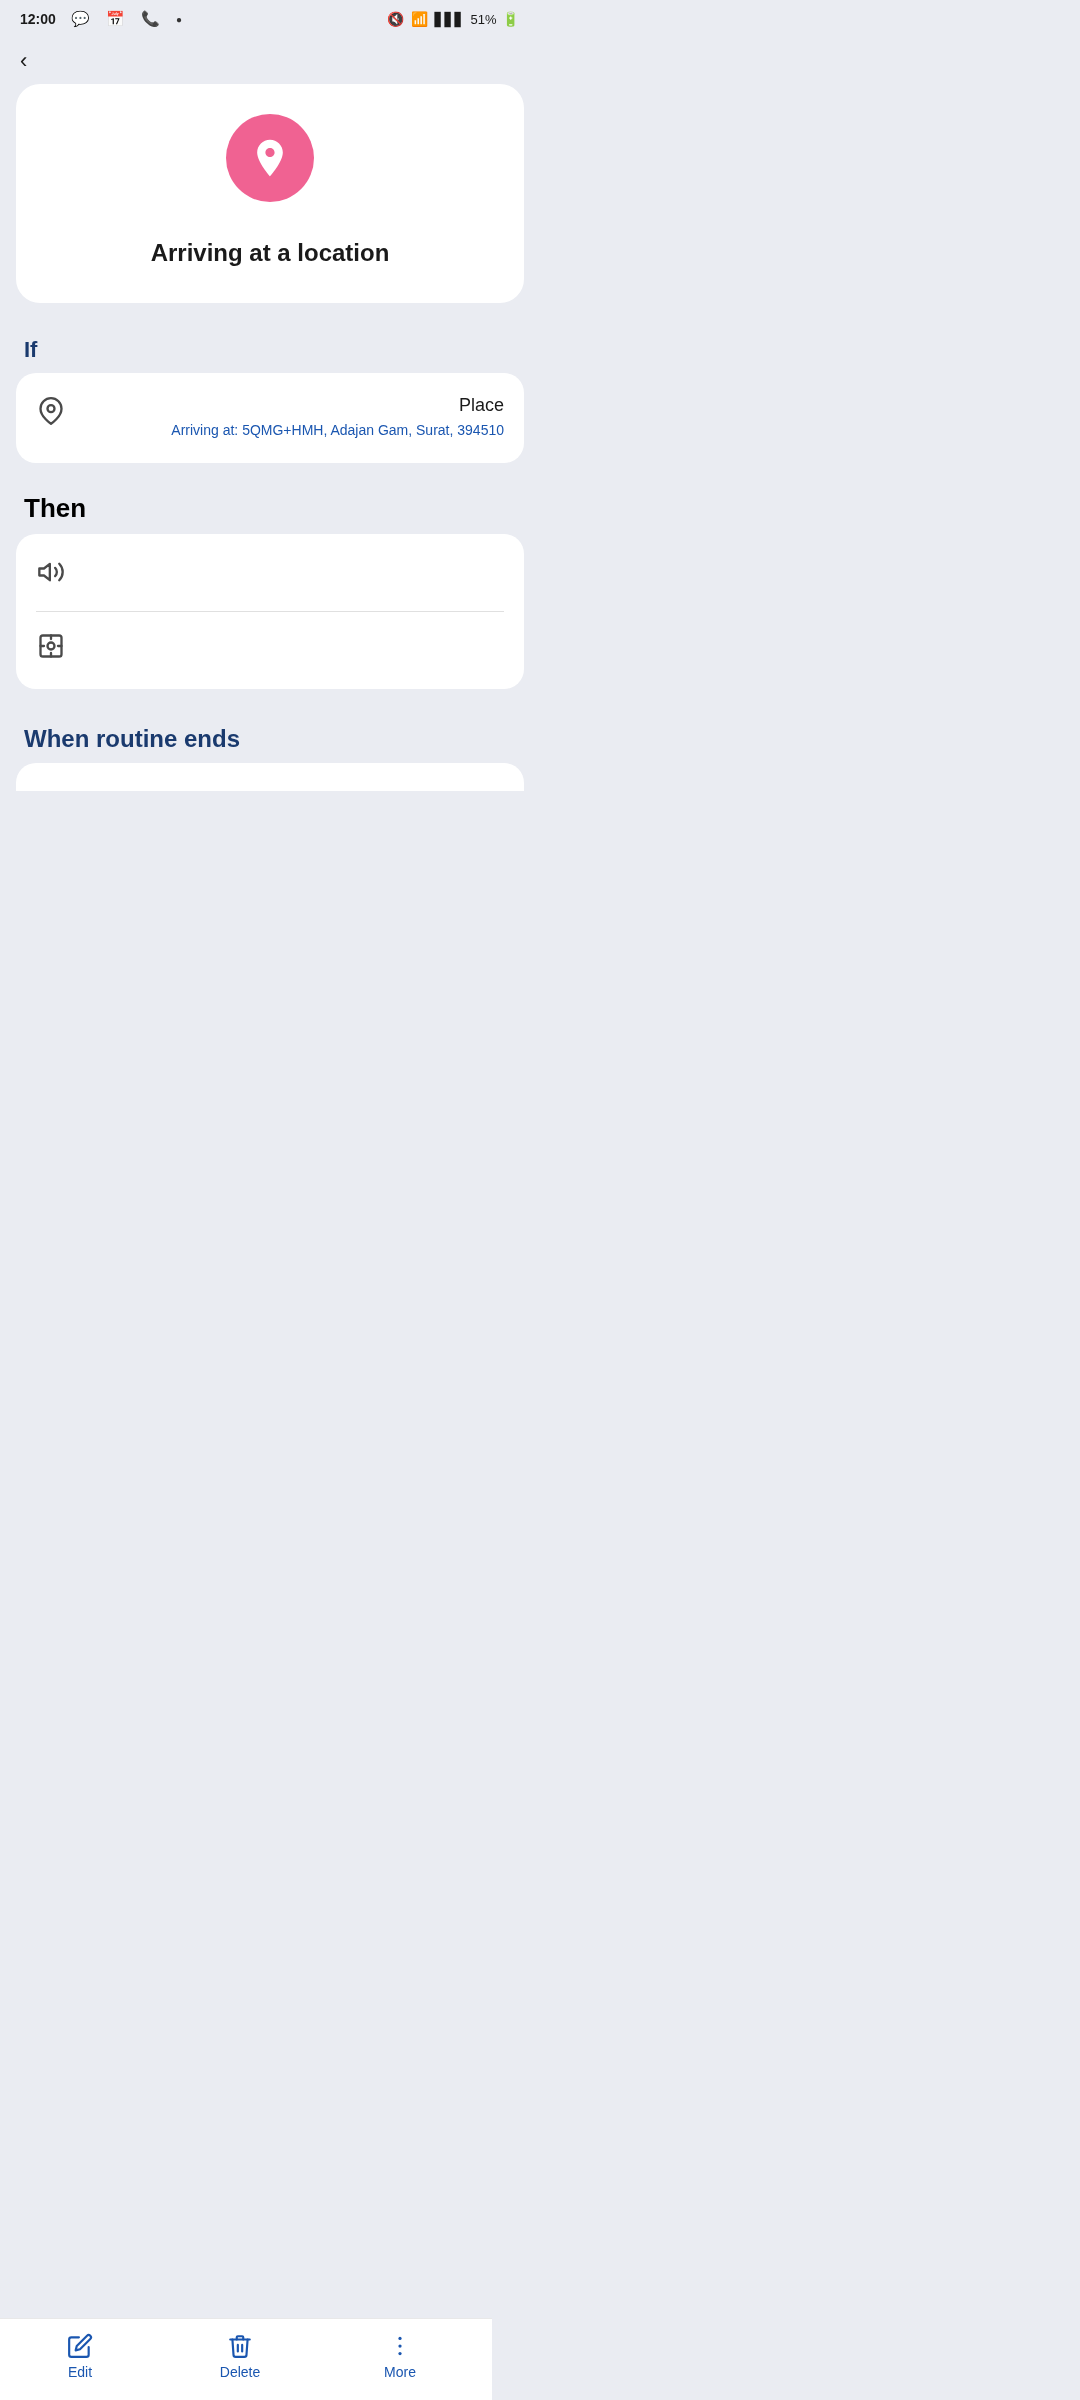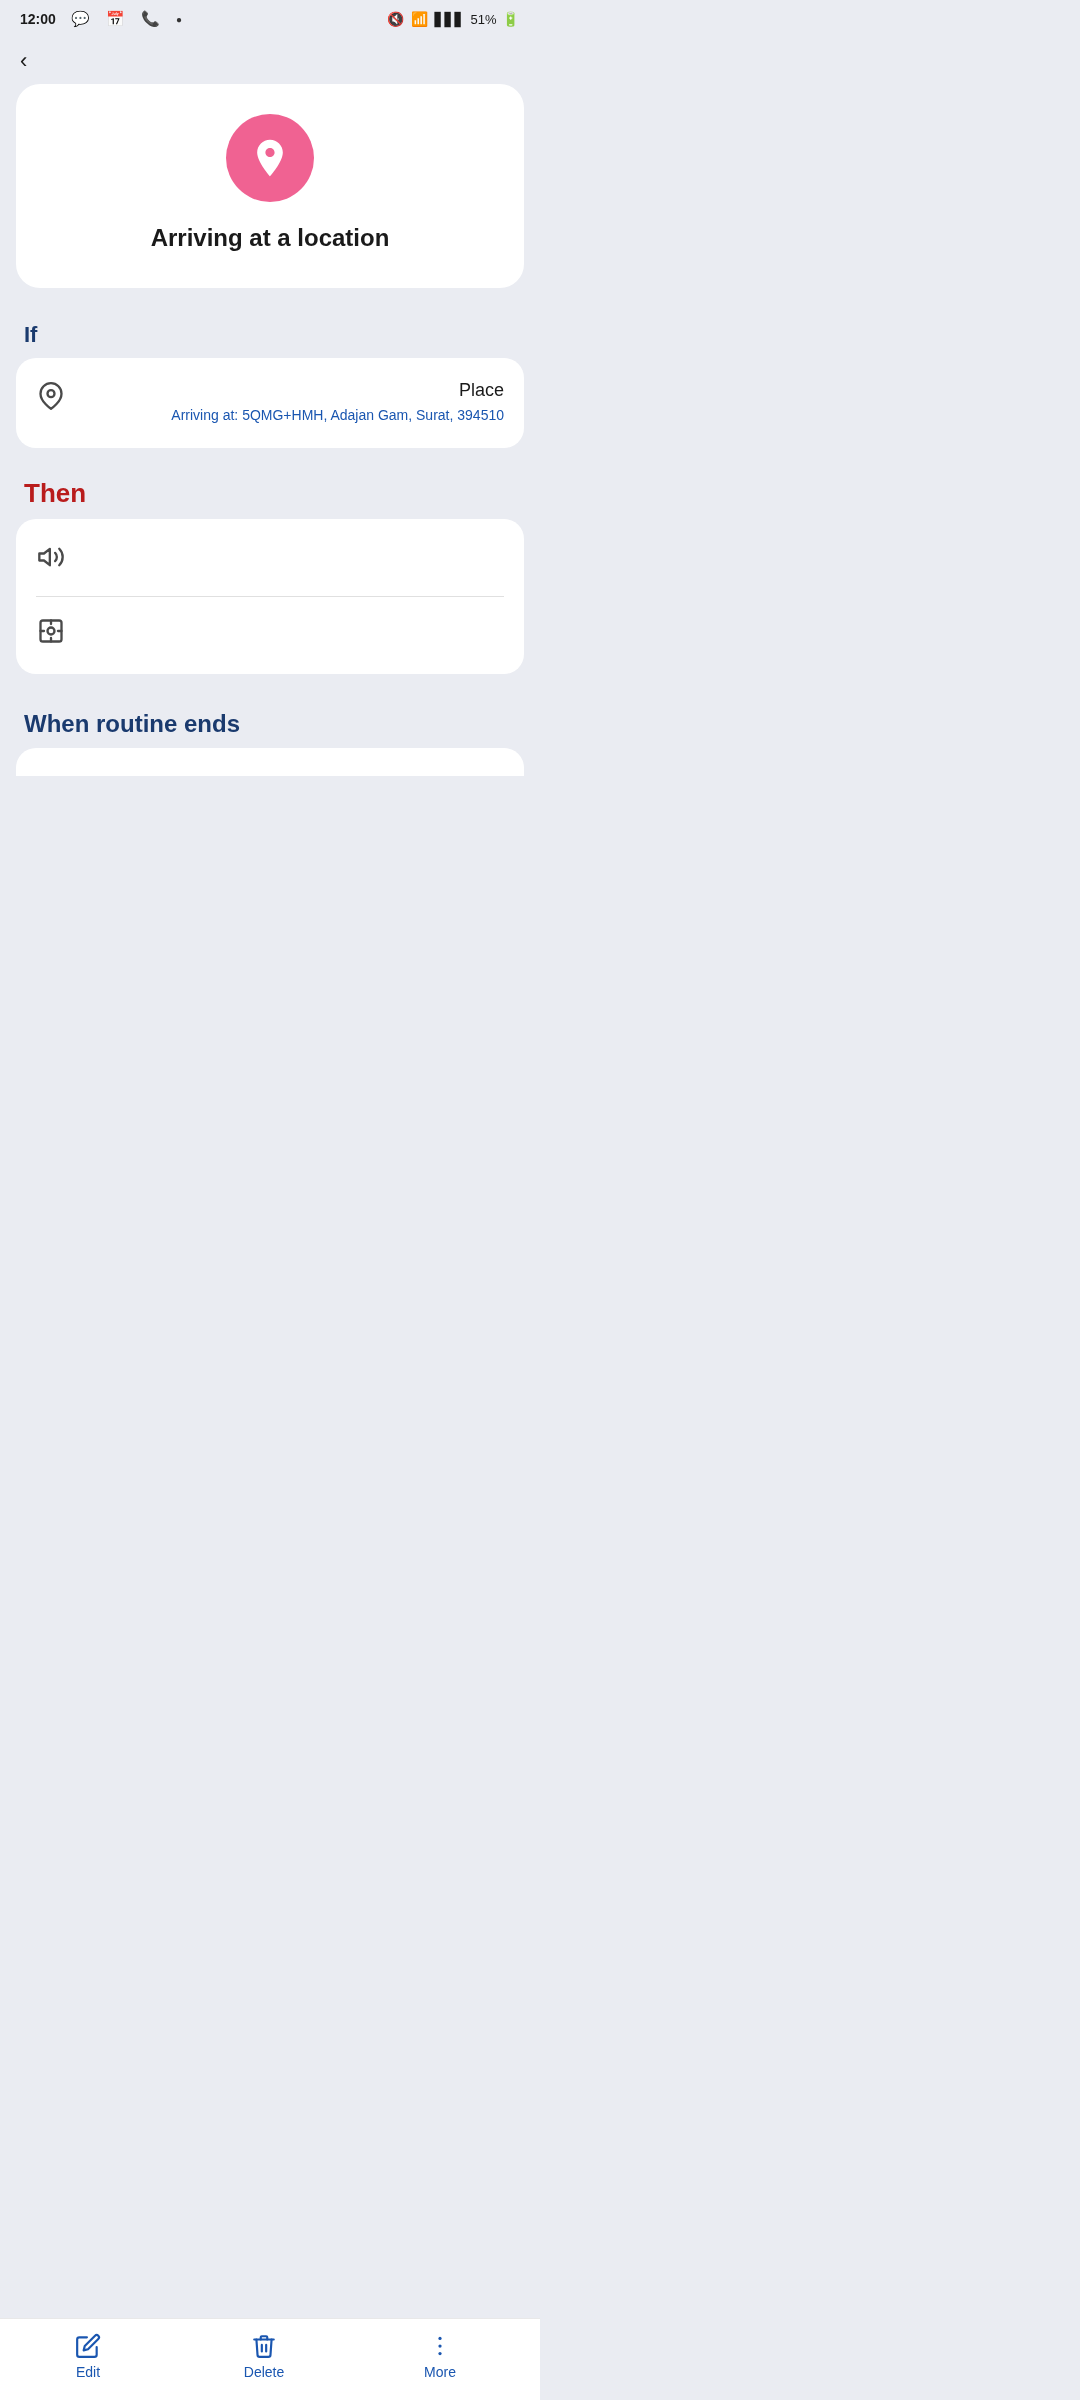--- a/index.html
+++ b/index.html
@@ -67,20 +67,21 @@
       display: flex;
       align-items: center;
       justify-content: center;
       margin-bottom: 22px;
     }
     .header-title {
       font-size: 24px;
       font-weight: 700;
       color: #1a1a1a;
       text-align: left;
+      margin-top: 15px;
     }
 
     
     .section-label {
       padding: 14px 24px 10px 24px;
       font-size: 22px;
       font-weight: 700;
       color: #1a3a6e;
     }
 
@@ -124,21 +125,21 @@
       height: 1px;
       background: #e0e0e0;
       margin: 18px 0;
     }
 
     
     .then-label {
       padding: 14px 24px 10px 24px;
       font-size: 26px;
       font-weight: 700;
-      color: #b91c1c;
+      color: #000000;
     }
 
     
     .when-ends-label {
       padding: 20px 24px 10px 24px;
       font-size: 24px;
       font-weight: 700;
       color: #1a3a6e;
     }
 
@@ -148,21 +149,21 @@
       background: #ffffff;
       border-radius: 20px 20px 0 0;
       height: 28px;
     }
 
     
     .bottom-nav {
       position: fixed;
       bottom: 0;
       left: 0;
-      width: 540px;
+      width: 492px;
       background: #ffffff;
       display: flex;
       justify-content: space-around;
       align-items: center;
       padding: 14px 12px 20px 0;
       border-top: 1px solid #e8e8e8;
     }
     .nav-item {
       display: flex;
       flex-direction: column;

